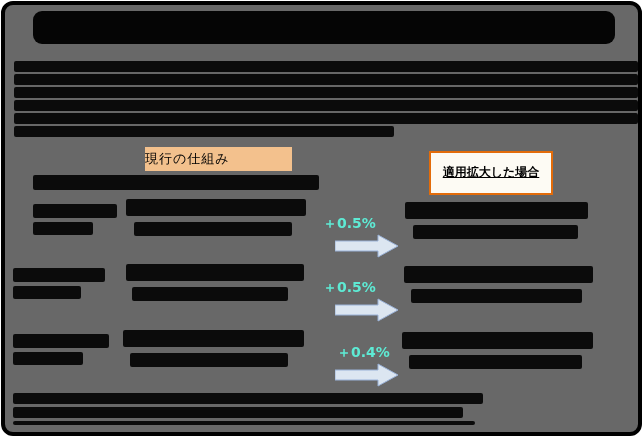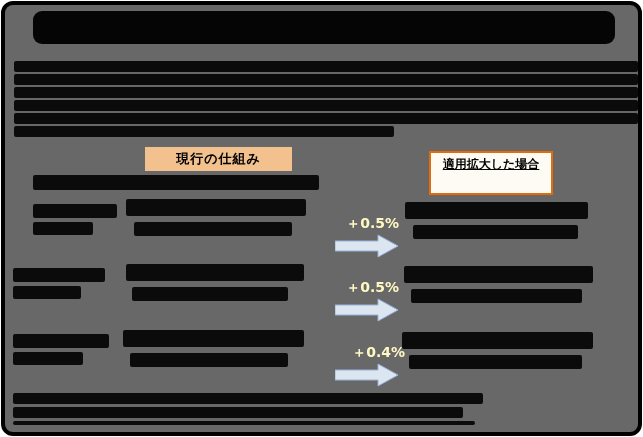--- a/index.html
+++ b/index.html
@@ -27,45 +27,45 @@
     position:absolute;
     left:28px;top:6px;width:582px;height:33px;
     background:#050505;
     border-radius:9px;
   }
   .current-box{
     position:absolute;
     left:140px;top:142px;width:147px;height:24px;
     background:#F3C18D;
     color:#000;
-    font-size:13px;font-weight:bold;
-    text-align:center;line-height:24px;
+    font-size:13px;font-weight:normal;
+    text-align:left;line-height:24px;
     letter-spacing:1px;
   }
   .expanded-box{
     position:absolute;
     left:424px;top:146px;width:124px;height:44px;
     background:#FDFBF4;
     border:2px solid #E36C0A;
     box-sizing:border-box;
     color:#000;
     font-size:12px;font-weight:bold;
     text-align:center;
-    padding-top:2px;
+    padding-top:10px;
   }
   .expanded-box .line{
     line-height:18px;
     text-decoration:underline;
   }
   .delta{
     position:absolute;
     width:76px;height:18px;
-    color:#fef9c3;
+    color:#5eead4;
     font-size:14px;font-weight:bold;
-    text-align:right;line-height:18px;
+    text-align:left;line-height:18px;
   }
   .arrow{
     position:absolute;
     width:64px;height:24px;
   }
   .arrow svg{display:block;}
   .arrow polygon{stroke:#9AB2D8;stroke-width:1;}
 </style>
 </head>
 <body>
@@ -114,21 +114,21 @@
         <polygon points="0,7 43,7 43,1 63,12 43,23 43,17 0,17" fill="#DCE6F1"></polygon>
       </svg>
     </div>
     <div class="blob" style="left:399px;top:261px;width:189px;height:17px;"></div>
     <div class="blob" style="left:406px;top:284px;width:171px;height:14px;"></div>
 
     <div class="blob" style="left:8px;top:329px;width:96px;height:14px;"></div>
     <div class="blob" style="left:8px;top:347px;width:70px;height:13px;"></div>
     <div class="blob" style="left:118px;top:325px;width:181px;height:17px;"></div>
     <div class="blob" style="left:125px;top:348px;width:158px;height:14px;"></div>
-    <div class="delta" style="left:324px;top:338px;">＋0.4%</div>
+    <div class="delta" style="left:332px;top:338px;">＋0.4%</div>
     <div class="arrow" style="left:330px;top:358px;">
       <svg width="64" height="24" viewBox="0 0 64 24">
         <polygon points="0,7 43,7 43,1 63,12 43,23 43,17 0,17" fill="#DCE6F1"></polygon>
       </svg>
     </div>
     <div class="blob" style="left:397px;top:327px;width:191px;height:17px;"></div>
     <div class="blob" style="left:404px;top:350px;width:173px;height:14px;"></div>
 
     <div class="blob" style="left:8px;top:388px;width:470px;height:11px;"></div>
     <div class="blob" style="left:8px;top:402px;width:450px;height:11px;"></div>

